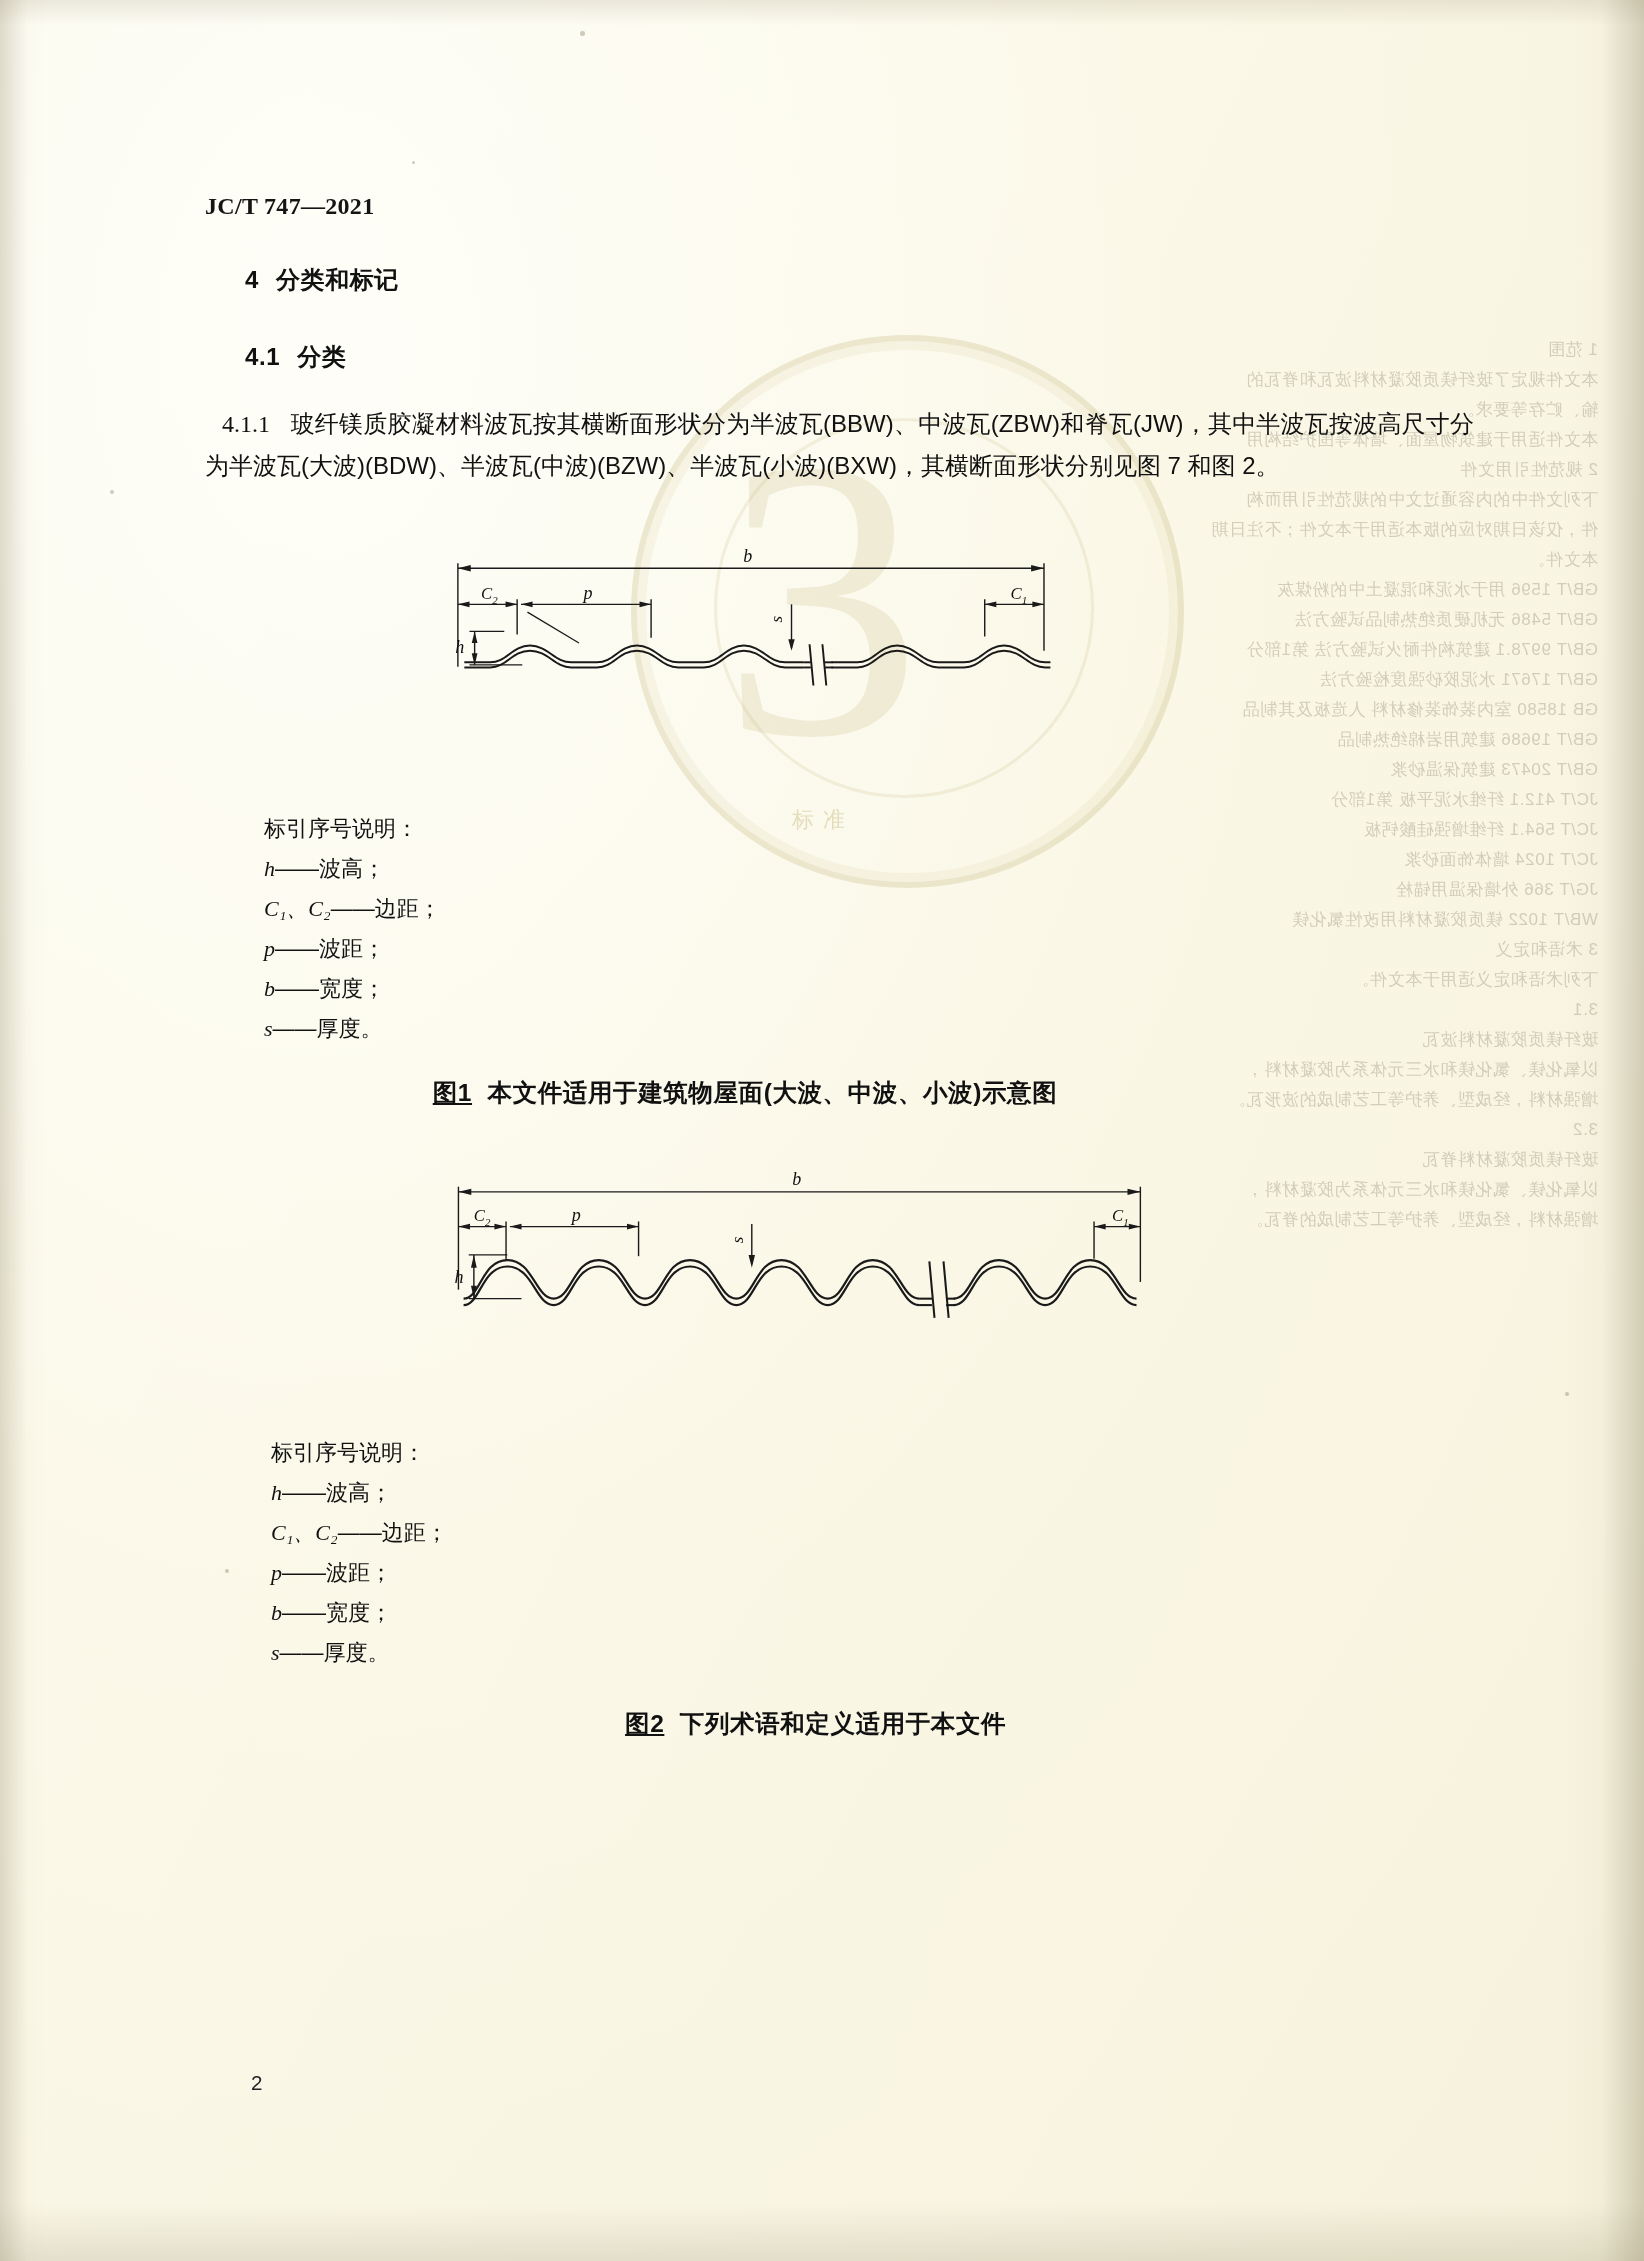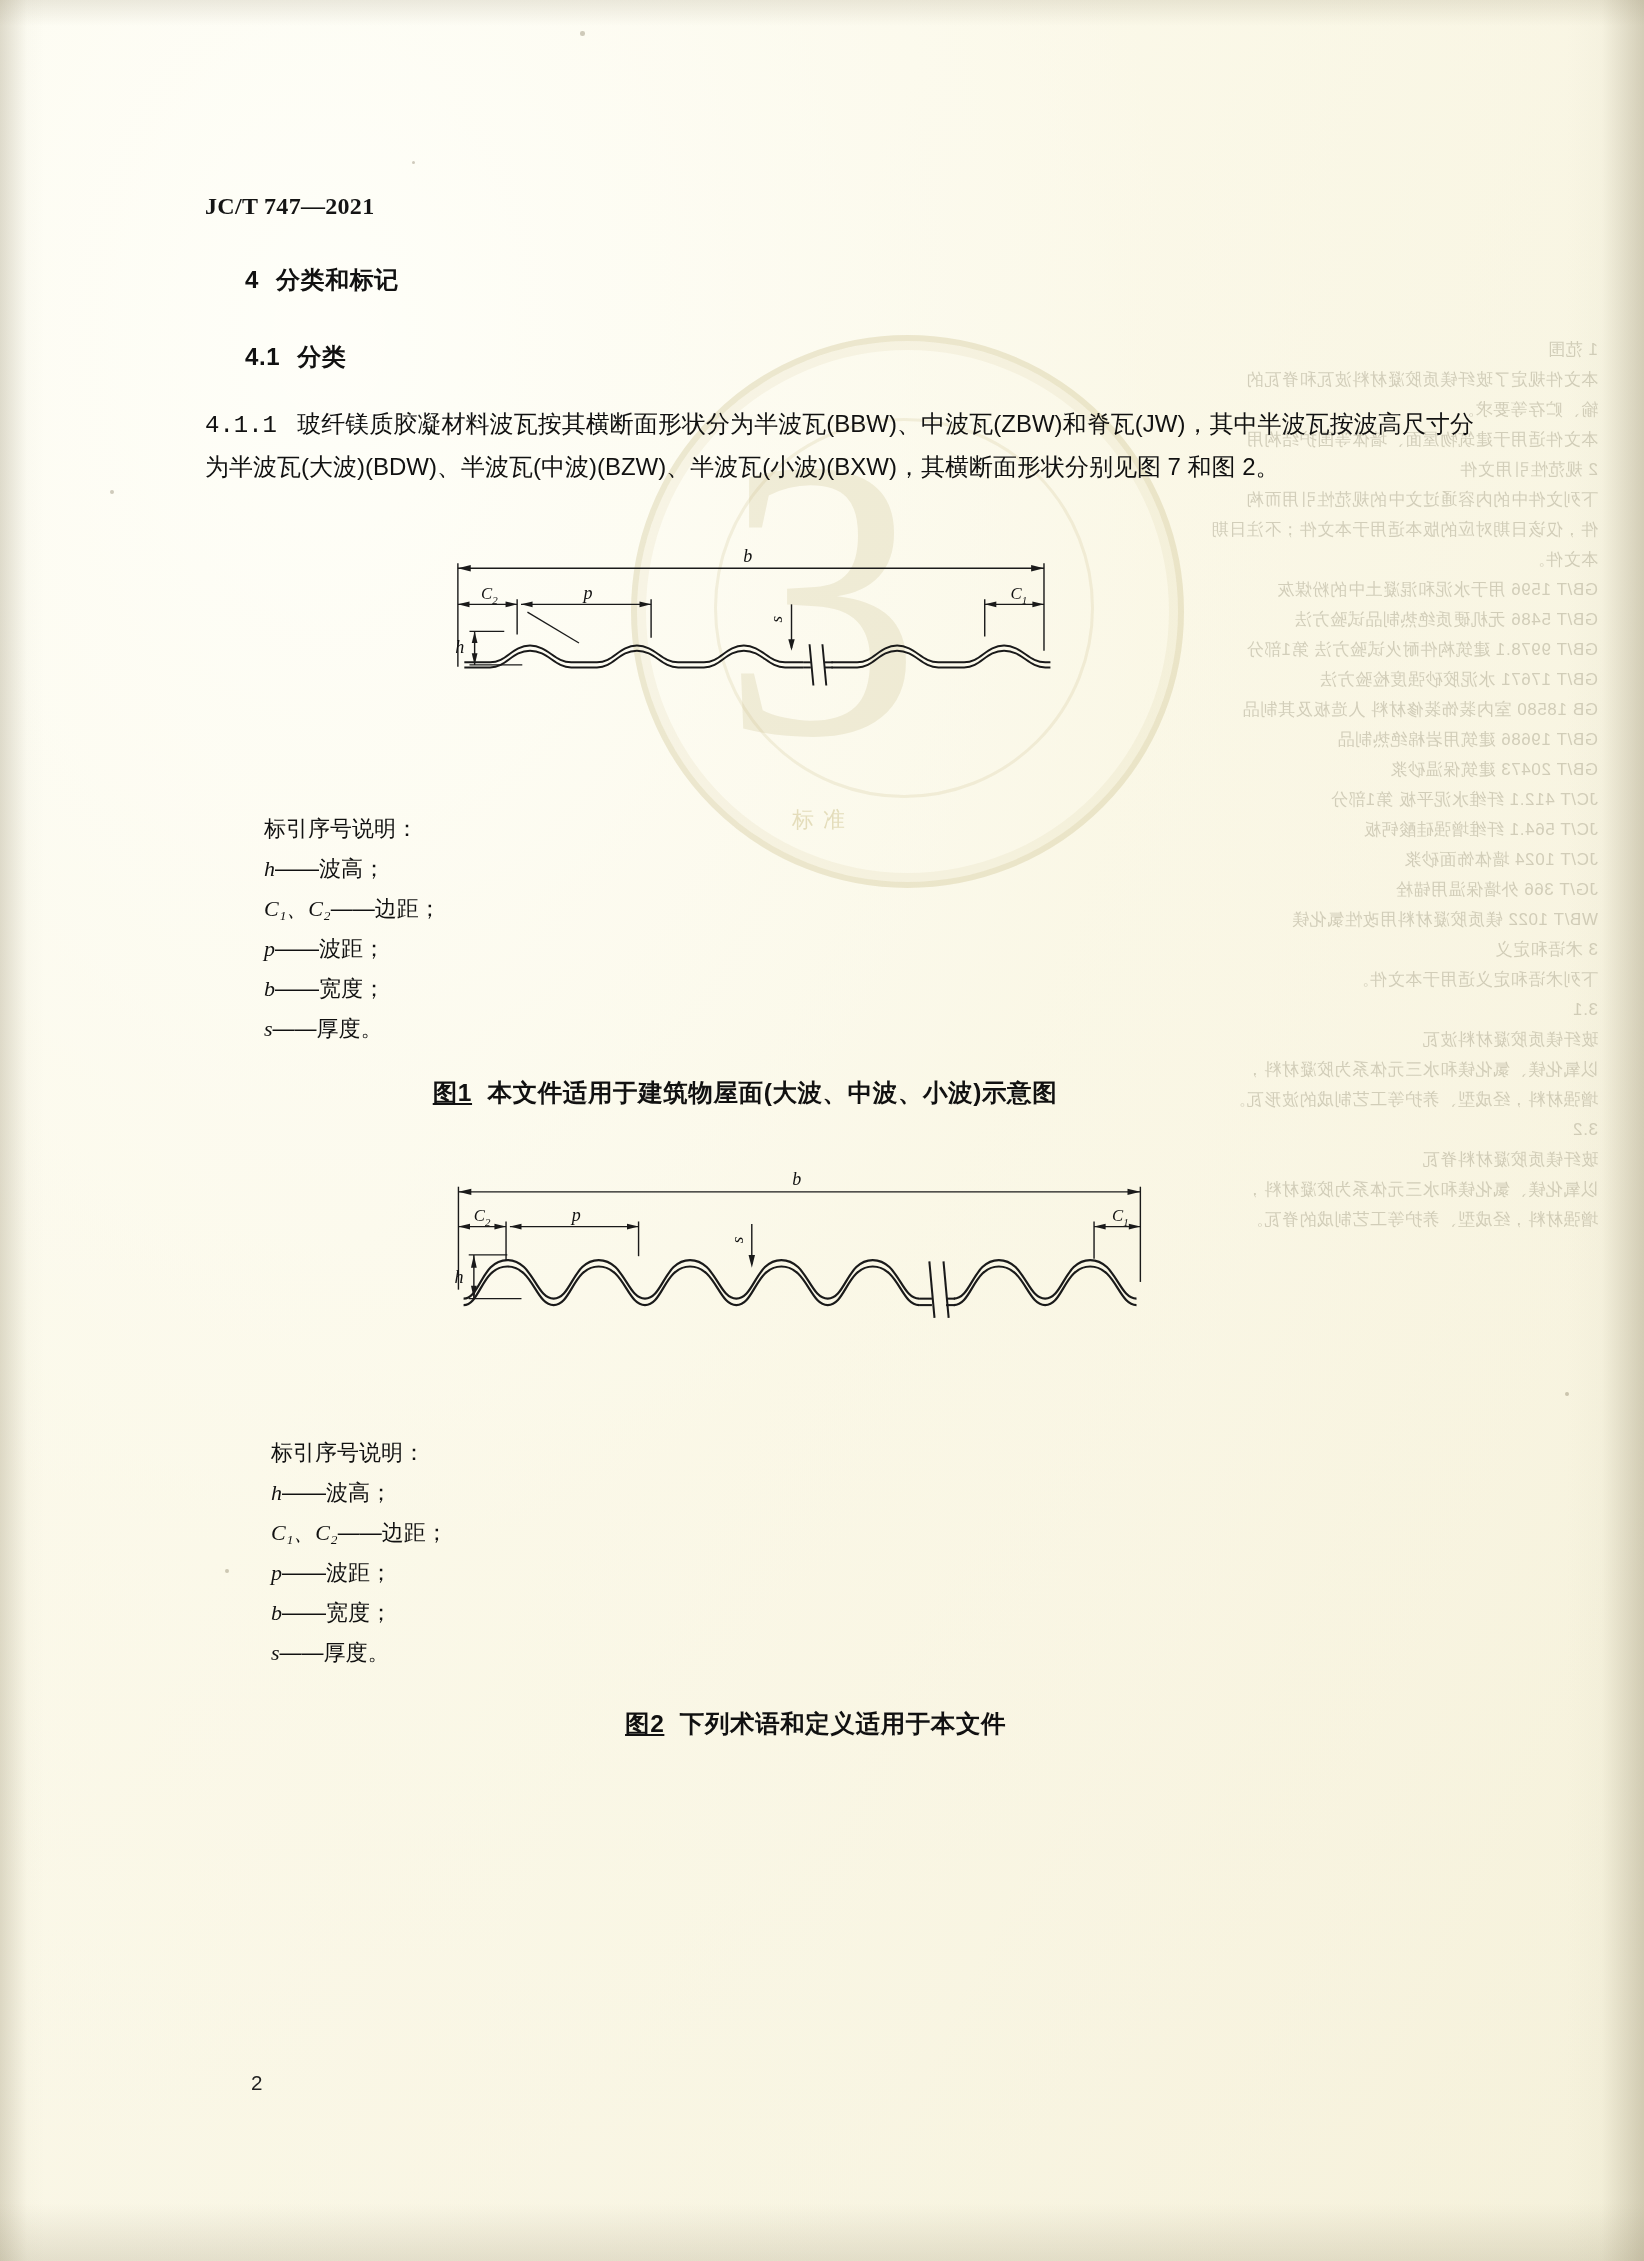--- a/index.html
+++ b/index.html
@@ -144,21 +144,21 @@
     left: 205px;
     width: 1269px;
     font-size: 24px;
     line-height: 41px;
     color: #111;
     text-align: justify;
     font-family: "Liberation Sans", serif;
   }
   .para-411 { top: 403px; }
   .para-412 { top: 1804px; }
-  .para .lbl { font-family: Liberation Mono, monospace; }
+  .para .lbl { font-family: Liberation Serif, serif; margin-left: 17px; }
 
   .legend {
     position: absolute;
     font-size: 22px;
     line-height: 40px;
     color: #111;
     font-family: "Liberation Sans", serif;
   }
   .legend .it { font-family: "Liberation Serif", serif; font-style: italic; }
   .legend-1 { left: 264px; top: 809px; }

